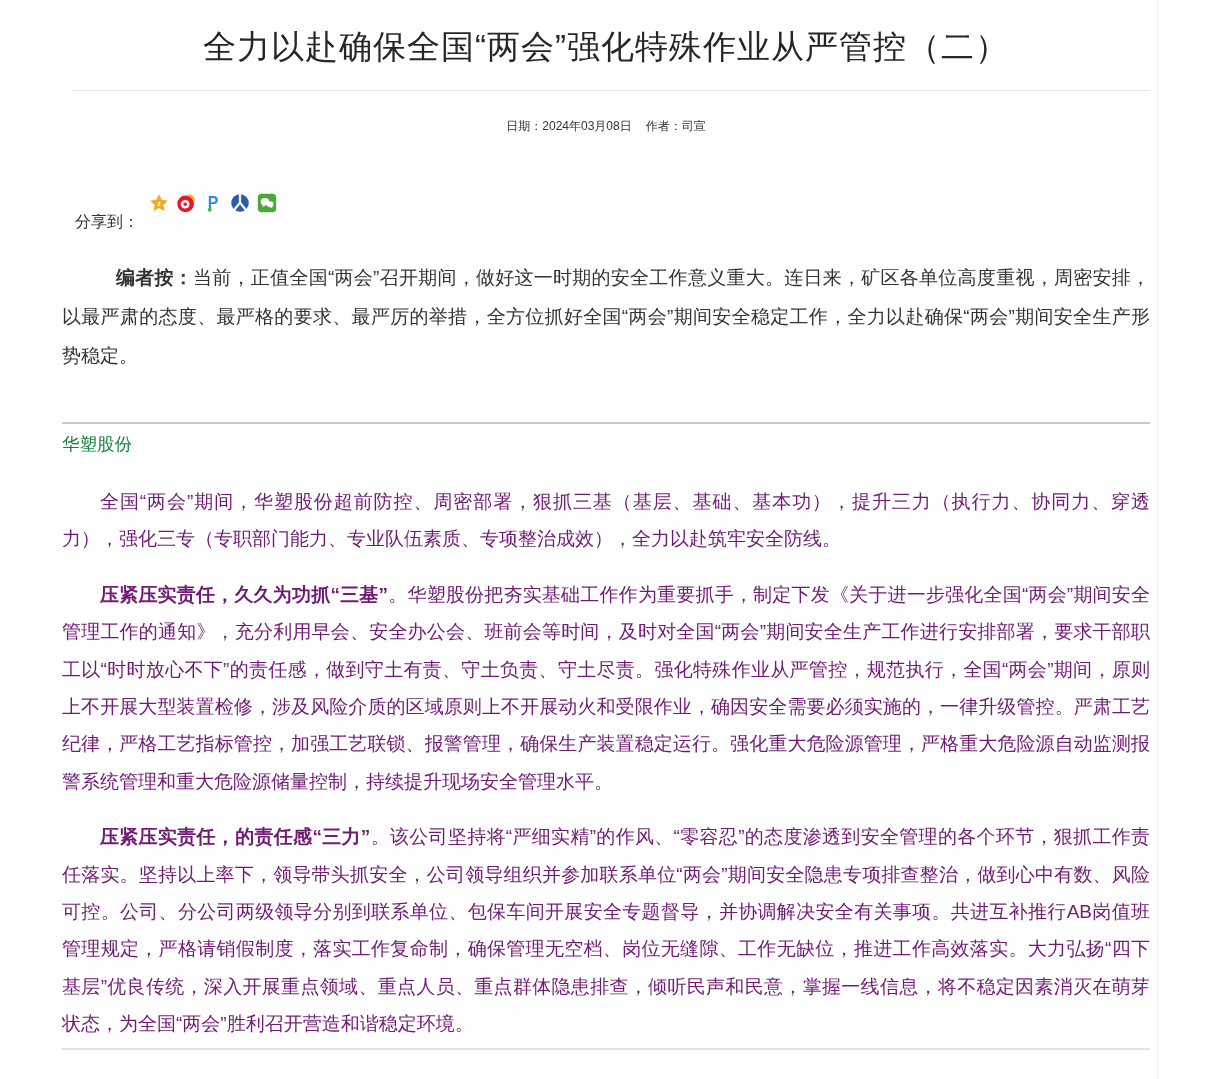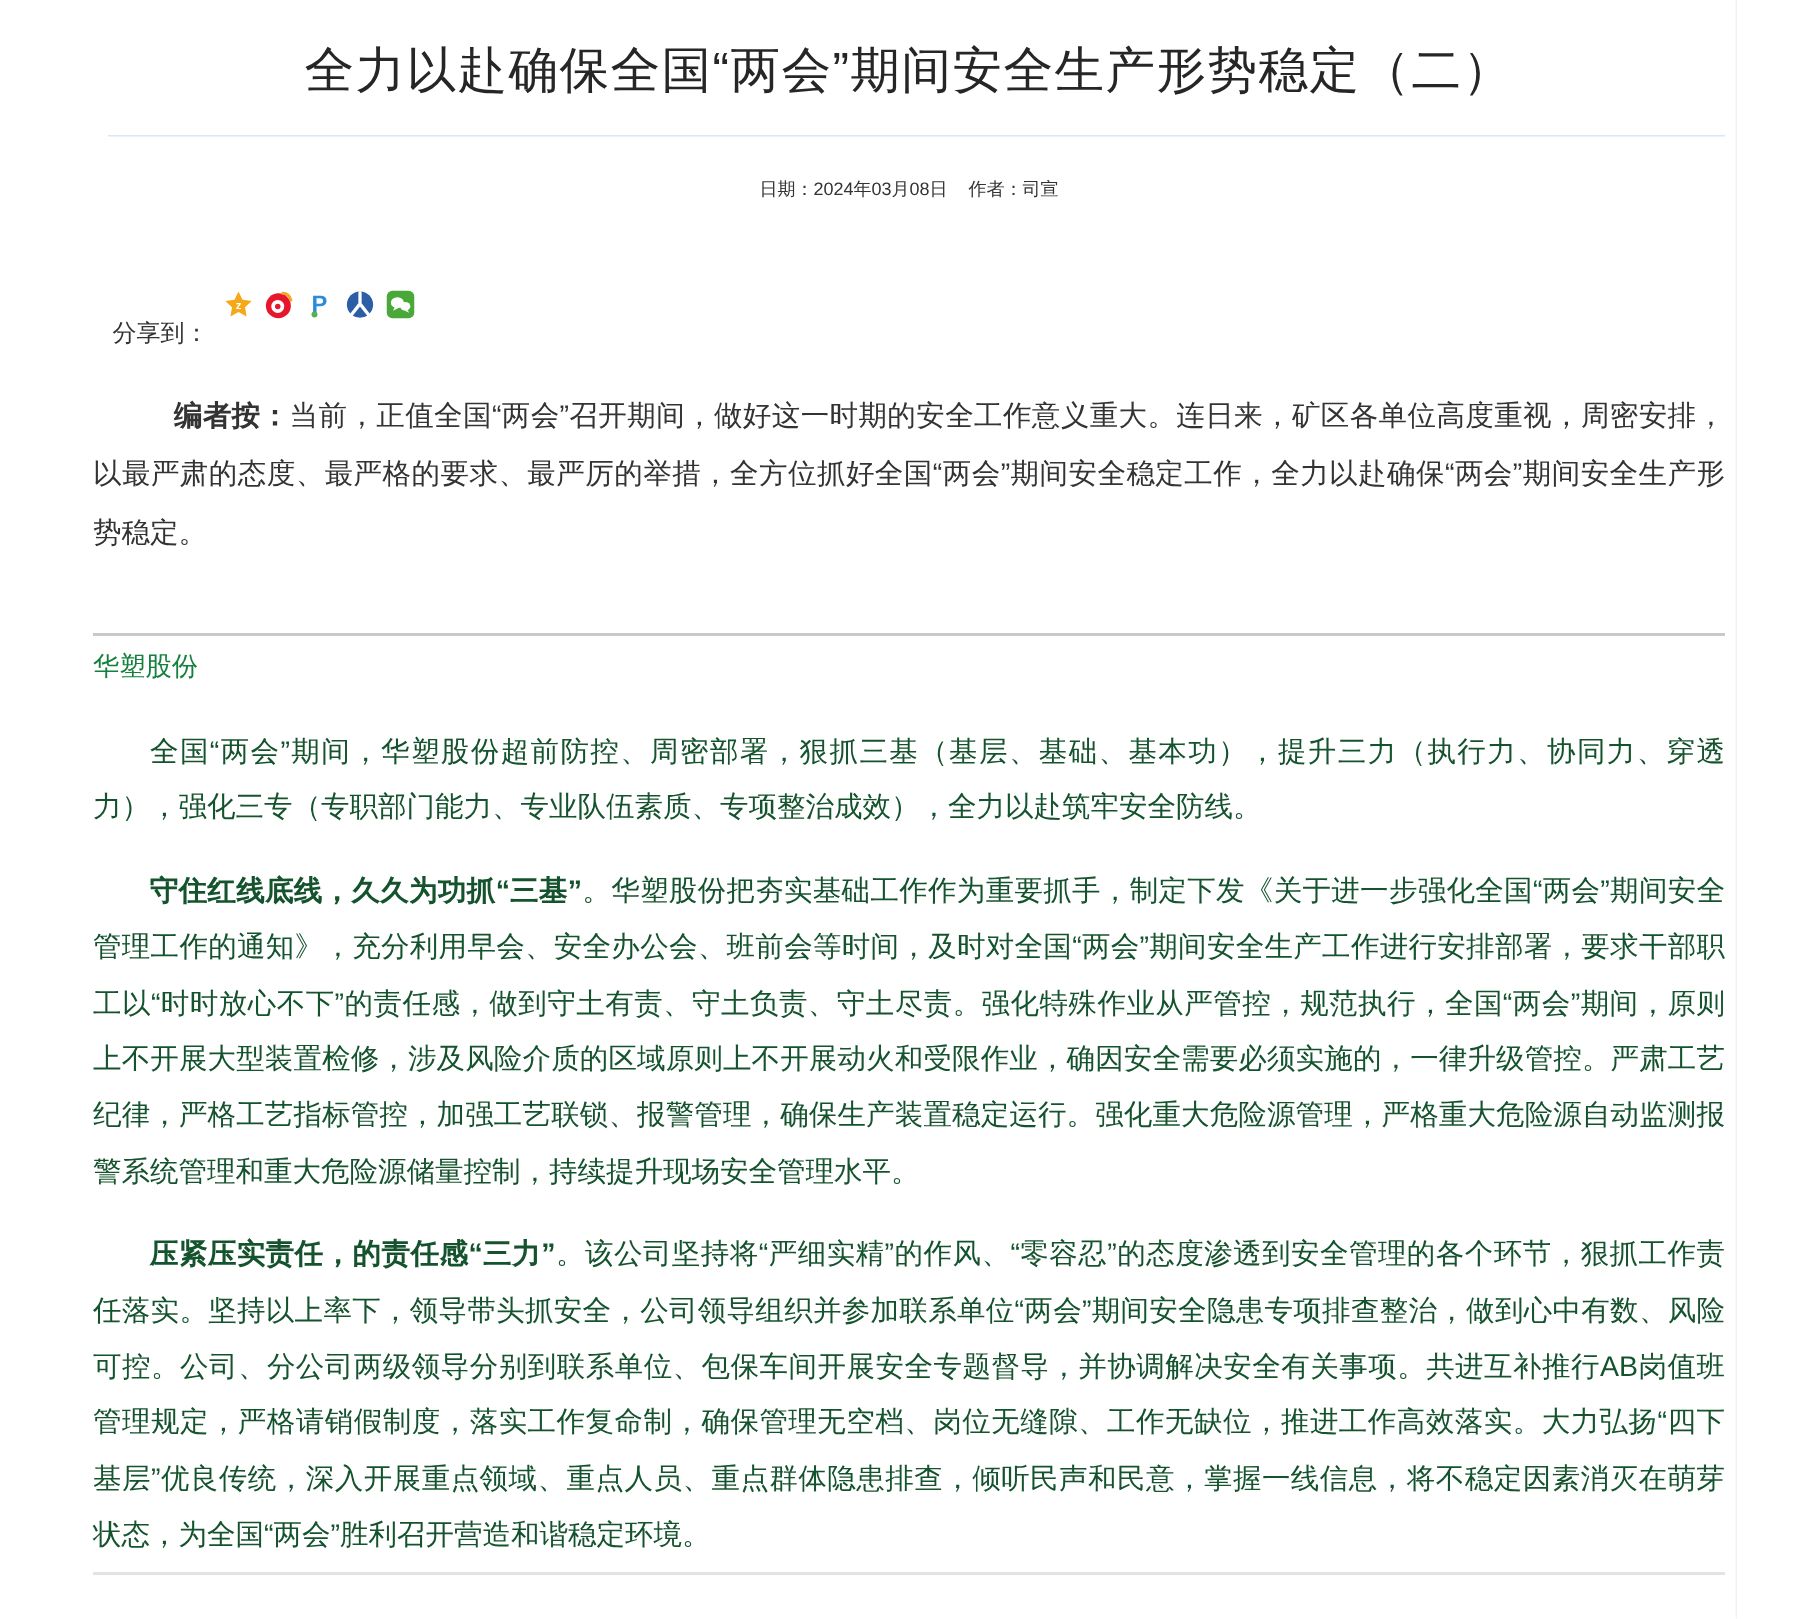--- a/index.html
+++ b/index.html
@@ -56,39 +56,39 @@
   .section-divider {
     margin-top:47px;
     height:2px; background:#c9c9c9;
   }
   .section-heading {
     margin:8px 0 0 0;
     font-size:17.5px; font-weight:normal; color:#15803d;
   }
   .para {
     margin:0; font-size:19px; line-height:37.4px;
-    text-indent:2em; color:#14532d; text-align:justify;
+    text-indent:2em; color:#701a75; text-align:justify;
   }
   .para.first { margin-top:27px; }
   .para + .para { margin-top:18px; }
   .para b { font-weight:bold; }
 
   .bottom-divider {
     margin-top:5px;
     height:2px; background:#e3e3e3;
   }
 </style>
 </head>
 <body>
 
 <div class="page">
   <div class="content-edge"></div>
   <div class="container">
 
-    <h1 class="article-title">全力以赴确保全国“两会”期间安全生产形势稳定（二）</h1>
+    <h1 class="article-title">全力以赴确保全国“两会”强化特殊作业从严管控（二）</h1>
     <div class="title-divider"></div>
 
     <div class="meta-line">
       <span class="meta-date">日期：2024年03月08日</span><span class="meta-author">作者：司宣</span>
     </div>
 
     <div class="share-row">
       <span class="share-label">分享到：</span>
 
       <span class="share-icon" style="color: rgb(245, 168, 24);">
@@ -134,20 +134,20 @@
     </div>
 
     <p class="editor-note"><b>编者按：</b><span>当前，正值全国“两会”召开期间，做好这一时期的安全工作意义重大。连日来，矿区各单位高度重视，周密安排，以最严肃的态度、最严格的要求、最严厉的举措，全方位抓好全国“两会”期间安全稳定工作，全力以赴确保“两会”期间安全生产形势稳定。</span></p>
 
     <div class="section-divider"></div>
 
     <h2 class="section-heading">华塑股份</h2>
 
     <p class="para first"><b></b><span>全国“两会”期间，华塑股份超前防控、周密部署，狠抓三基（基层、基础、基本功），提升三力（执行力、协同力、穿透力），强化三专（专职部门能力、专业队伍素质、专项整治成效），全力以赴筑牢安全防线。</span></p>
 
-    <p class="para"><b>守住红线底线，久久为功抓“三基”</b><span>。华塑股份把夯实基础工作作为重要抓手，制定下发《关于进一步强化全国“两会”期间安全管理工作的通知》，充分利用早会、安全办公会、班前会等时间，及时对全国“两会”期间安全生产工作进行安排部署，要求干部职工以“时时放心不下”的责任感，做到守土有责、守土负责、守土尽责。强化特殊作业从严管控，规范执行，全国“两会”期间，原则上不开展大型装置检修，涉及风险介质的区域原则上不开展动火和受限作业，确因安全需要必须实施的，一律升级管控。严肃工艺纪律，严格工艺指标管控，加强工艺联锁、报警管理，确保生产装置稳定运行。强化重大危险源管理，严格重大危险源自动监测报警系统管理和重大危险源储量控制，持续提升现场安全管理水平。</span></p>
+    <p class="para"><b>压紧压实责任，久久为功抓“三基”</b><span>。华塑股份把夯实基础工作作为重要抓手，制定下发《关于进一步强化全国“两会”期间安全管理工作的通知》，充分利用早会、安全办公会、班前会等时间，及时对全国“两会”期间安全生产工作进行安排部署，要求干部职工以“时时放心不下”的责任感，做到守土有责、守土负责、守土尽责。强化特殊作业从严管控，规范执行，全国“两会”期间，原则上不开展大型装置检修，涉及风险介质的区域原则上不开展动火和受限作业，确因安全需要必须实施的，一律升级管控。严肃工艺纪律，严格工艺指标管控，加强工艺联锁、报警管理，确保生产装置稳定运行。强化重大危险源管理，严格重大危险源自动监测报警系统管理和重大危险源储量控制，持续提升现场安全管理水平。</span></p>
 
     <p class="para"><b>压紧压实责任，的责任感“三力”</b><span>。该公司坚持将“严细实精”的作风、“零容忍”的态度渗透到安全管理的各个环节，狠抓工作责任落实。坚持以上率下，领导带头抓安全，公司领导组织并参加联系单位“两会”期间安全隐患专项排查整治，做到心中有数、风险可控。公司、分公司两级领导分别到联系单位、包保车间开展安全专题督导，并协调解决安全有关事项。共进互补推行AB岗值班管理规定，严格请销假制度，落实工作复命制，确保管理无空档、岗位无缝隙、工作无缺位，推进工作高效落实。大力弘扬“四下基层”优良传统，深入开展重点领域、重点人员、重点群体隐患排查，倾听民声和民意，掌握一线信息，将不稳定因素消灭在萌芽状态，为全国“两会”胜利召开营造和谐稳定环境。</span></p>
 
     <div class="bottom-divider"></div>
 
   </div>
 </div>
 
 </body></html>

